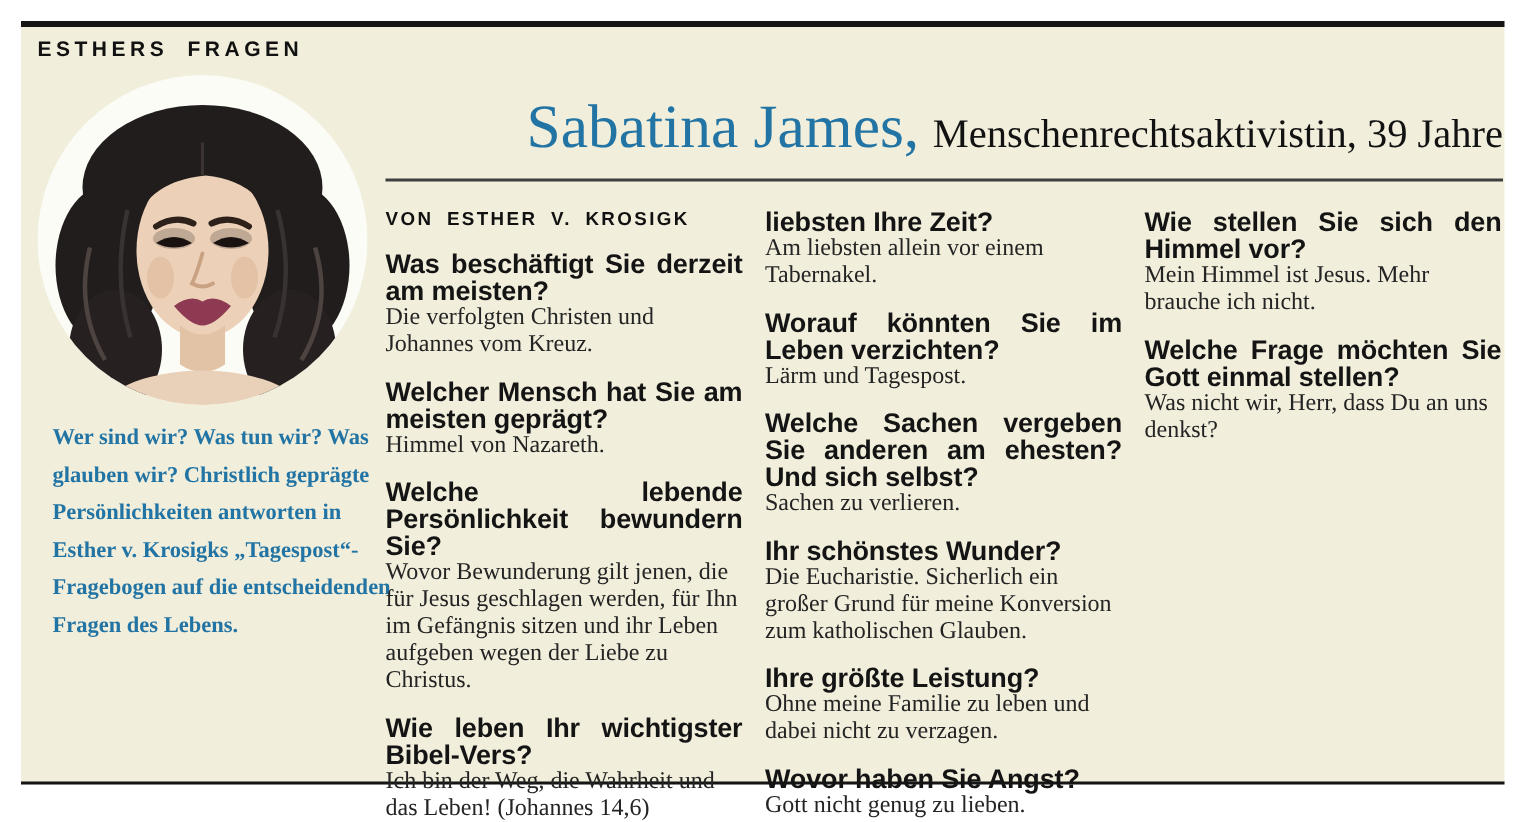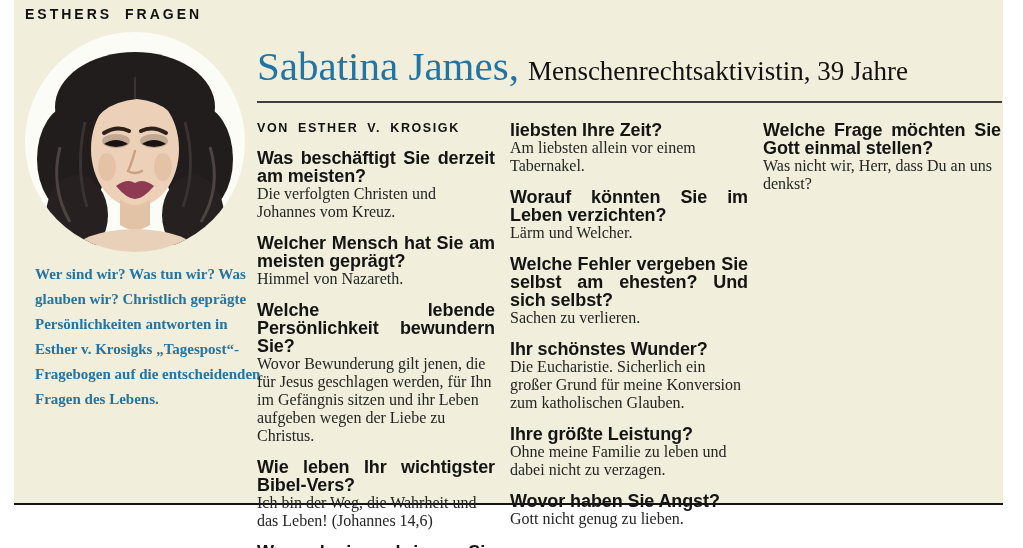--- a/index.html
+++ b/index.html
@@ -13,21 +13,21 @@
   body{
     width:1023px;height:548px;position:relative;overflow:hidden;
     font-family:"Liberation Sans","DejaVu Sans",sans-serif;
     color:var(--text);
   }
   .topbar{
     position:absolute;left:14px;top:14px;width:989px;height:4px;
     background:#151515;
   }
   .panel{
-    position:absolute;left:14px;top:0;width:989px;height:505px;
+    position:absolute;left:14px;top:18px;width:989px;height:505px;
     background:var(--background);
     border-bottom:2px solid #151515;
   }
   .kicker{
     position:absolute;left:11px;top:6px;
     font-size:14px;font-weight:700;letter-spacing:3px;word-spacing:6px;
     color:#111;
   }
   .photo{
     position:absolute;left:11px;top:27px;width:220px;height:230px;
@@ -37,20 +37,21 @@
     position:absolute;left:4px;top:262px;width:230px;
     font-family:"Liberation Serif","DejaVu Serif",serif;
     font-weight:700;font-size:15px;line-height:25px;
     color:var(--accent-blue);
     margin-left:17px;
   }
   .titlerow{
     position:absolute;left:243px;top:42px;width:745px;
     font-family:"Liberation Serif","DejaVu Serif",serif;
     white-space:nowrap;
+    text-align:right;
   }
   .titlerow .name{
     font-size:41px;color:var(--accent-blue);
   }
   .titlerow .role{
     font-size:27px;color:#121212;margin-left:9px;
   }
   .rule{
     position:absolute;left:243px;top:101px;width:745px;height:2px;
     background:var(--rule);
@@ -166,41 +167,45 @@
       </div>
     </div>
 
     <div class="col">
       <div class="qa-block">
         <p class="q">liebsten Ihre Zeit?</p>
         <p class="a">Am liebsten allein vor einem Tabernakel.</p>
       </div>
       <div class="qa-block">
         <p class="q">Worauf könnten Sie im Leben verzichten?</p>
-        <p class="a">Lärm und Welcher.</p>
-      </div>
-      <div class="qa-block">
-        <p class="q">Welche Fehler vergeben Sie selbst am ehesten? Und sich selbst?</p>
+        <p class="a">Lärm und Tagespost.</p>
+      </div>
+      <div class="qa-block">
+        <p class="q">Welche Sachen vergeben Sie anderen am ehesten? Und sich selbst?</p>
         <p class="a">Sachen zu verlieren.</p>
       </div>
       <div class="qa-block">
         <p class="q">Ihr schönstes Wunder?</p>
         <p class="a">Die Eucharistie. Sicherlich ein großer Grund für meine Konversion zum katholischen Glauben.</p>
       </div>
       <div class="qa-block">
         <p class="q">Ihre größte Leistung?</p>
         <p class="a">Ohne meine Familie zu leben und dabei nicht zu verzagen.</p>
       </div>
       <div class="qa-block">
         <p class="q">Wovor haben Sie Angst?</p>
         <p class="a">Gott nicht genug zu lieben.</p>
       </div>
     </div>
 
     <div class="col">
       <div class="qa-block">
+        <p class="q">Wie stellen Sie sich den Himmel vor?</p>
+        <p class="a">Mein Himmel ist Jesus. Mehr brauche ich nicht.</p>
+      </div>
+      <div class="qa-block">
         <p class="q">Welche Frage möchten Sie Gott einmal stellen?</p>
         <p class="a">Was nicht wir, Herr, dass Du an uns denkst?</p>
       </div>
     </div>
 
   </div>
 </div>
 
 </body></html>

